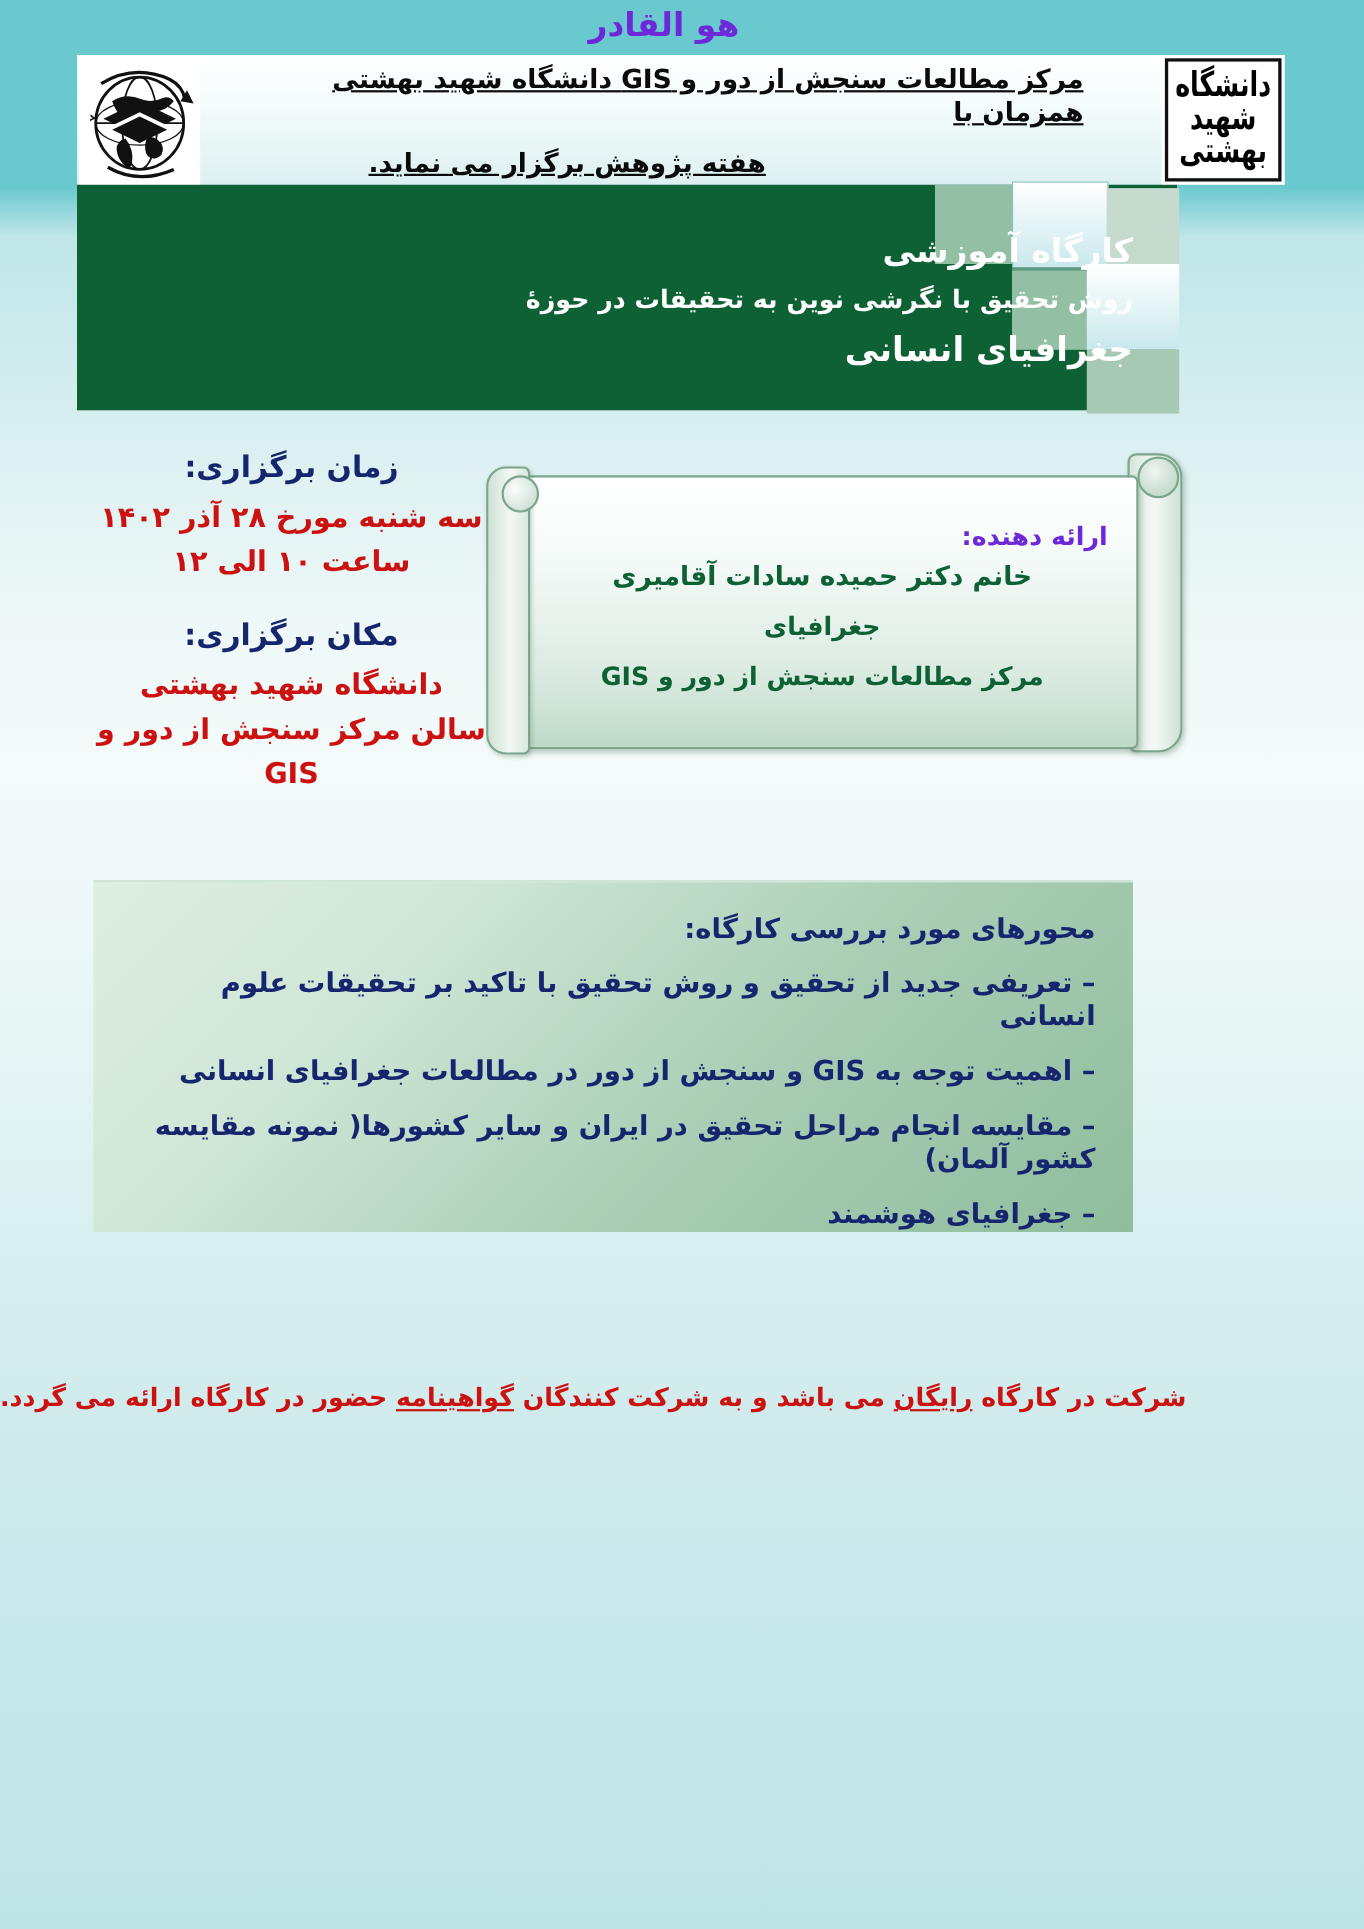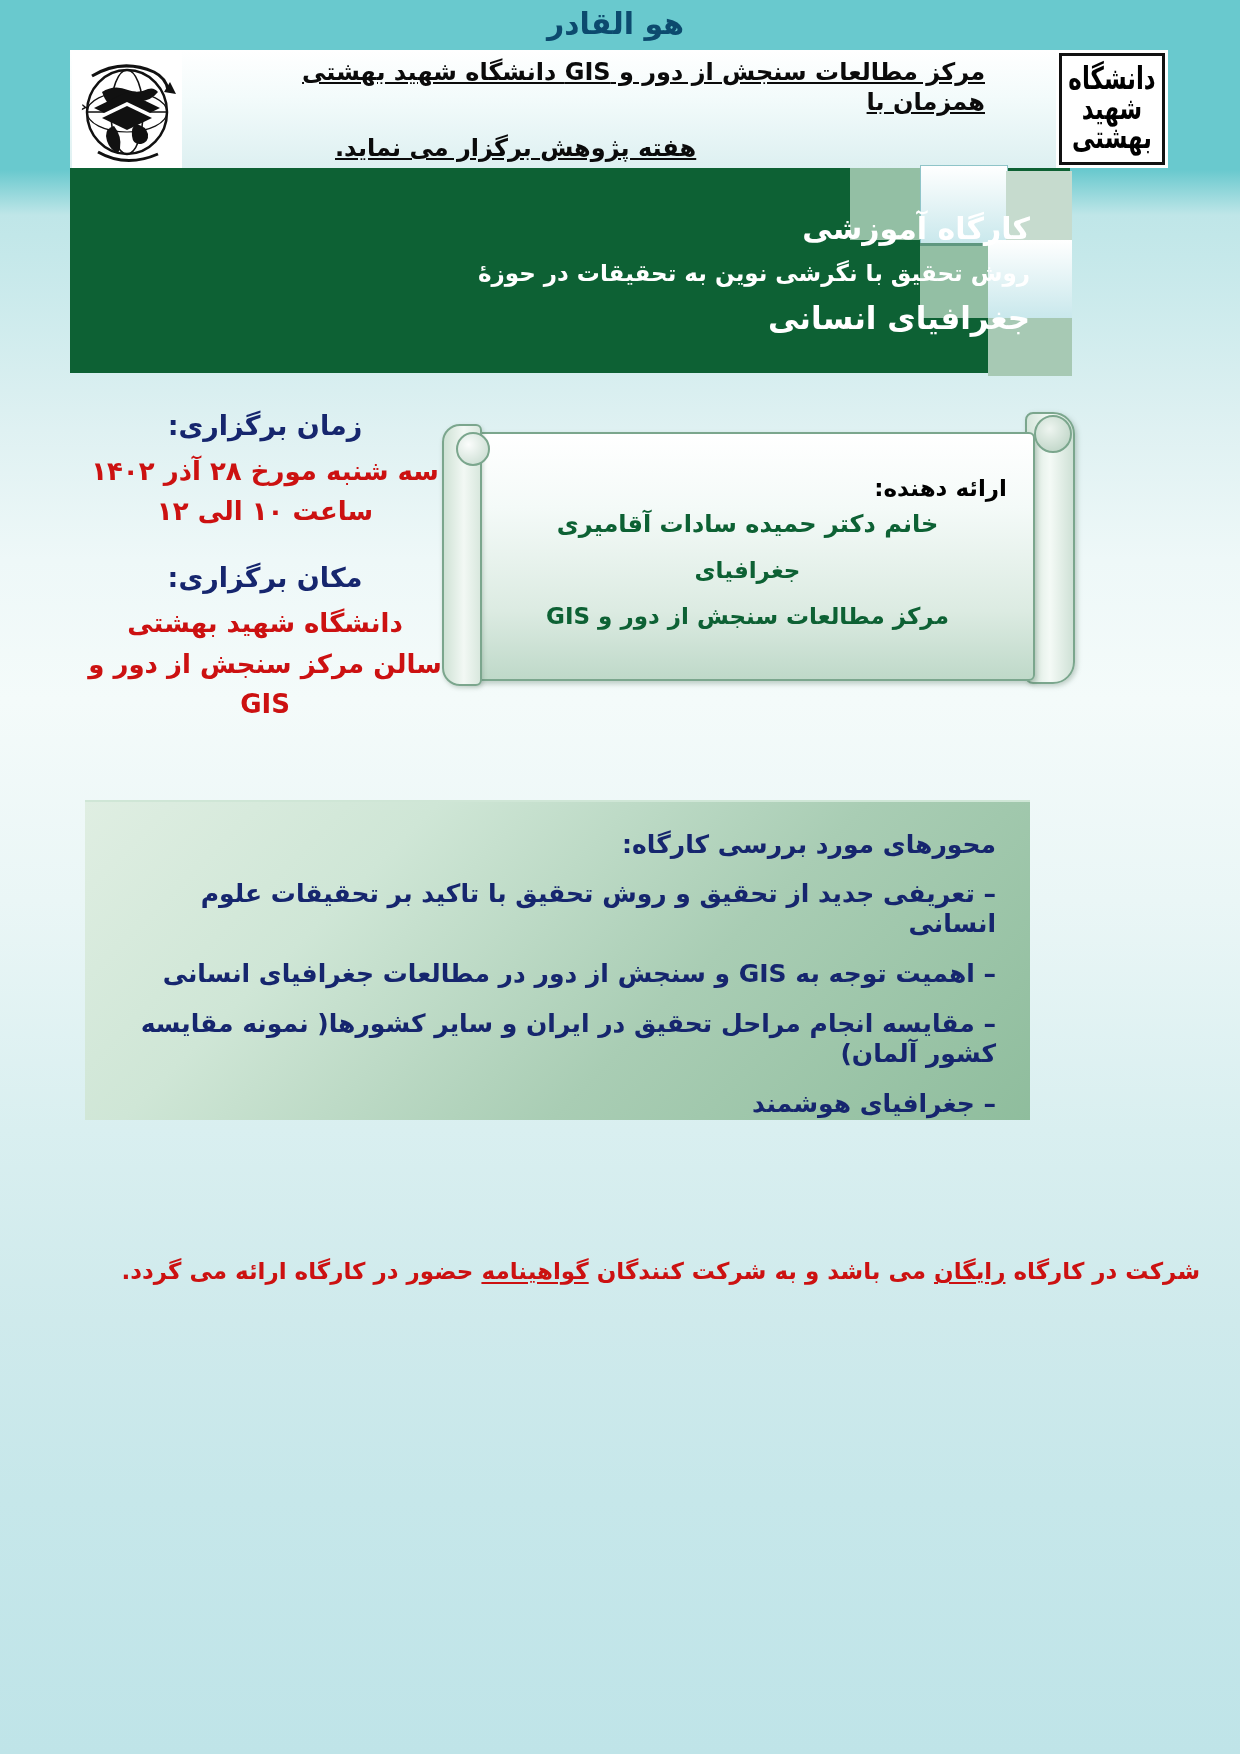--- a/index.html
+++ b/index.html
@@ -22,22 +22,22 @@
         #f4fbfa 700px,
         #eaf6f6 900px,
         #d9eff0 1130px,
         #cfeaec 1320px,
         #c6e7ea 1500px,
         #bfe4e8 1754px);
   }
 
   
   .hoalqader{
-    position:absolute;top:6px;left:12px;width:1207px;
-    text-align:center;color:#0c4a6e;
+    position:absolute;top:6px;left:0;width:1207px;
+    text-align:center;color:#6d28d9;
     font-size:30px;font-weight:bold;
     letter-spacing:1px;
   }
 
   .header-band{
     position:absolute;top:50px;left:70px;
     width:1000px;height:118px;
     background:linear-gradient(to bottom,#ffffff 0%,#f3fbfb 40%,#ddf0f1 100%);
   }
   .header-text{
@@ -136,21 +136,21 @@
     position:absolute;top:415px;right:168px;
     width:34px;height:34px;border-radius:50%;
     background:radial-gradient(circle at 40% 35%,#eef5f0,#b6cfbf);
     border:2px solid #7ba68d;
   }
   .scroll-text{
     position:absolute;top:470px;right:215px;width:555px;
     text-align:center;line-height:1.6;
   }
   .scroll-text .p-lbl{
-    color:#000000;font-size:23px;font-weight:bold;
+    color:#6d28d9;font-size:23px;font-weight:bold;
     text-align:right;padding-right:18px;margin-bottom:-2px;
   }
   .scroll-text .p-name{
     color:#0d6134;font-size:24px;font-weight:bold;
   }
   .scroll-text .p-role,.scroll-text .p-org{
     color:#0d6134;font-size:23px;font-weight:bold;margin-top:9px;
   }
 
   
@@ -165,21 +165,21 @@
     box-sizing:border-box;
     text-align:right;color:#16266e;
     display:flex;flex-direction:column;gap:20px;
   }
   .topics-inner .head{font-size:25px;font-weight:bold;}
   .topics-inner .item{font-size:25px;font-weight:bold;line-height:1.2;}
 
   
   .footer-note{
     position:absolute;top:1258px;left:0;width:1200px;
-    text-align:right;color:#cc1111;
+    text-align:left;color:#cc1111;
     font-size:23px;font-weight:bold;
   }
   .footer-note u{text-decoration:underline;text-underline-offset:3px;}
 </style>
 </head>
 <body>
 
 <div class="page"></div>
 
 <div class="hoalqader">هو  القادر</div>

